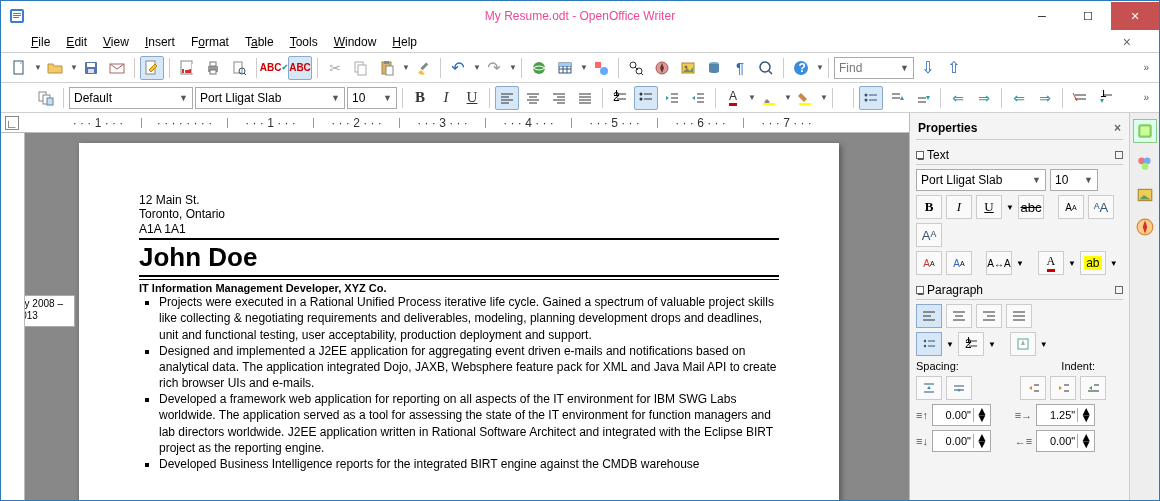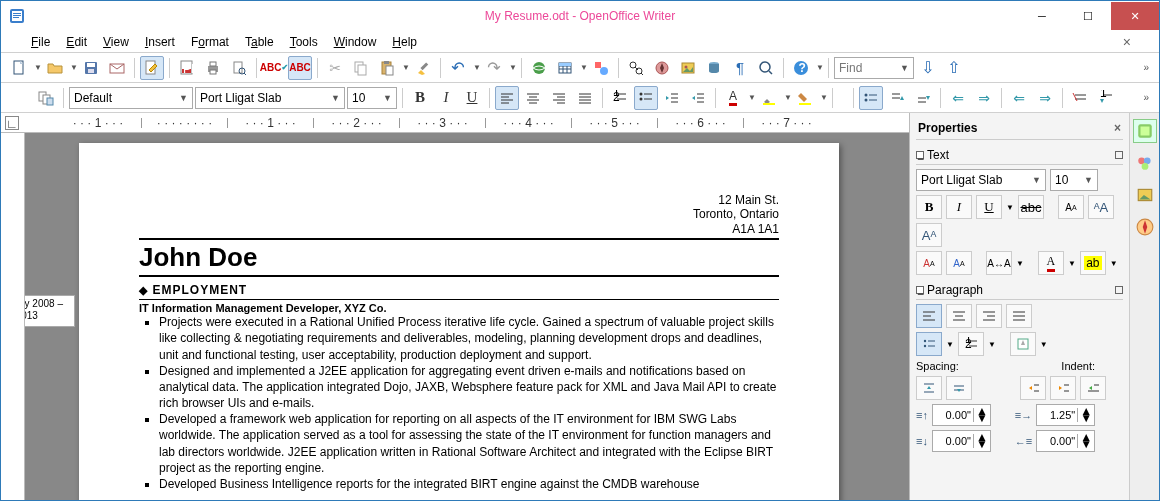--- a/index.html
+++ b/index.html
@@ -23,21 +23,21 @@
 .combo { height:22px; border:1px solid #aaa; background:#fff; display:flex; align-items:center; padding:0 4px; font-size:11px; }
 .combo .arrow { margin-left:auto; font-size:9px; color:#555; padding-left:4px;}
 .findbox { height:22px; border:1px solid #aaa; width:80px; display:flex; align-items:center; padding:0 4px; font-size:11px; color:#777;}
 .findbox .arrow{ margin-left:auto; font-size:9px; color:#555;}
 .workarea { display:flex; height:calc(100% - 30px - 22px - 30px - 30px); }
 .ruler-v { width:24px; background:#fff; border-right:1px solid #bbb; }
 .docwrap { flex:1; background:#888; overflow:hidden; position:relative; }
 .ruler-h { height:20px; background:#fff; border-bottom:1px solid #bbb; font-size:9px; color:#333; display:flex; align-items:center; padding-left:54px; gap:0; position:relative;}
 .ruler-h .seg{ width:86px; text-align:center; border-left:1px solid #999; height:10px; line-height:10px;}
 .page { background:#fff; margin:10px 0 0 54px; width:760px; height:420px; box-shadow:2px 2px 6px rgba(0,0,0,0.4); padding:50px 60px 10px 60px; position:relative; font-family:Georgia,serif;}
-.page .addr { text-align:right; font-size:11px; line-height:1.2; }
+.page .addr { text-align:left; font-size:11px; line-height:1.2; }
 .page hr { border:none; border-top:2px solid #000; margin:2px 0;}
 .page .name { font-size:26px; font-weight:bold; font-family:Liberation Sans, sans-serif;}
 .page .contact { font-size:10px; }
 .page .contact a{ color:#1a4b8e; text-decoration:underline;}
 .page .section { font-size:11px; font-weight:bold; letter-spacing:1px; margin-top:6px;}
 .page .jobtitle { font-size:11px; font-weight:bold; }
 .page ul { margin-left:20px; font-size:10.5px; line-height:1.35; list-style:square;}
 .datebox { position:absolute; left:-90px; top:152px; width:86px; height:32px; border:1px solid #aaa; background:#fff; font-size:10px; padding:2px 4px; line-height:1.2;}
 .sidebar { width:250px; background:#f4f4f4; border-left:1px solid #bbb; display:flex; }
 .proppanel { flex:1; padding:4px 6px; font-size:11px; overflow:hidden;}
@@ -432,21 +432,20 @@
         <div class="page">
           <div class="datebox">January 2008 – May 2013</div>
           <div class="addr">
             <span>12 Main St.</span><br>
             <span>Toronto, Ontario</span><br>
             <span>A1A 1A1</span>
           </div>
           <hr>
           <div class="name">John Doe</div>
           <hr>
-          <div class="section">◆ <span>EMPLOYMENT</span></div>
           <hr style="border-top:1px solid #000;">
           <div class="jobtitle">IT Information Management Developer, XYZ Co.</div>
           <ul>
             <li>Projects were executed in a Rational Unified Process iterative life cycle. Gained a spectrum of valuable project skills like collecting &amp; negotiating requirements and deliverables, modeling, planning development drops and deadlines, unit and functional testing, user acceptability, production deployment and support.</li>
             <li>Designed and implemented a J2EE application for aggregating event driven e-mails and notifications based on analytical data. The application integrated Dojo, JAXB, Websphere feature pack for XML and Java Mail API to create rich browser UIs and e-mails.</li>
             <li>Developed a framework web application for reporting on all aspects of the IT environment for IBM SWG Labs worldwide. The application served as a tool for assessing the state of the IT environment for function managers and lab directors worldwide. J2EE application written in Rational Software Architect and integrated with the Eclipse BIRT project as the reporting engine.</li>
             <li>Developed Business Intelligence reports for the integrated BIRT engine against the CMDB warehouse</li>
           </ul>
         </div>
       </div>

